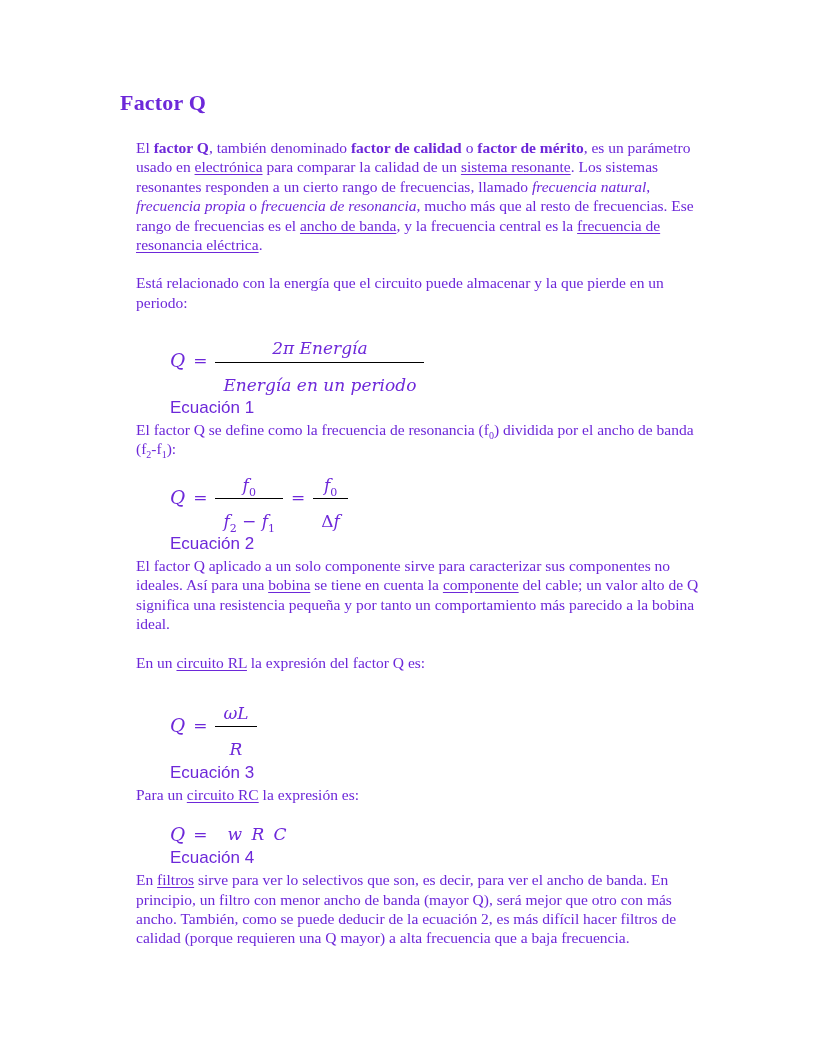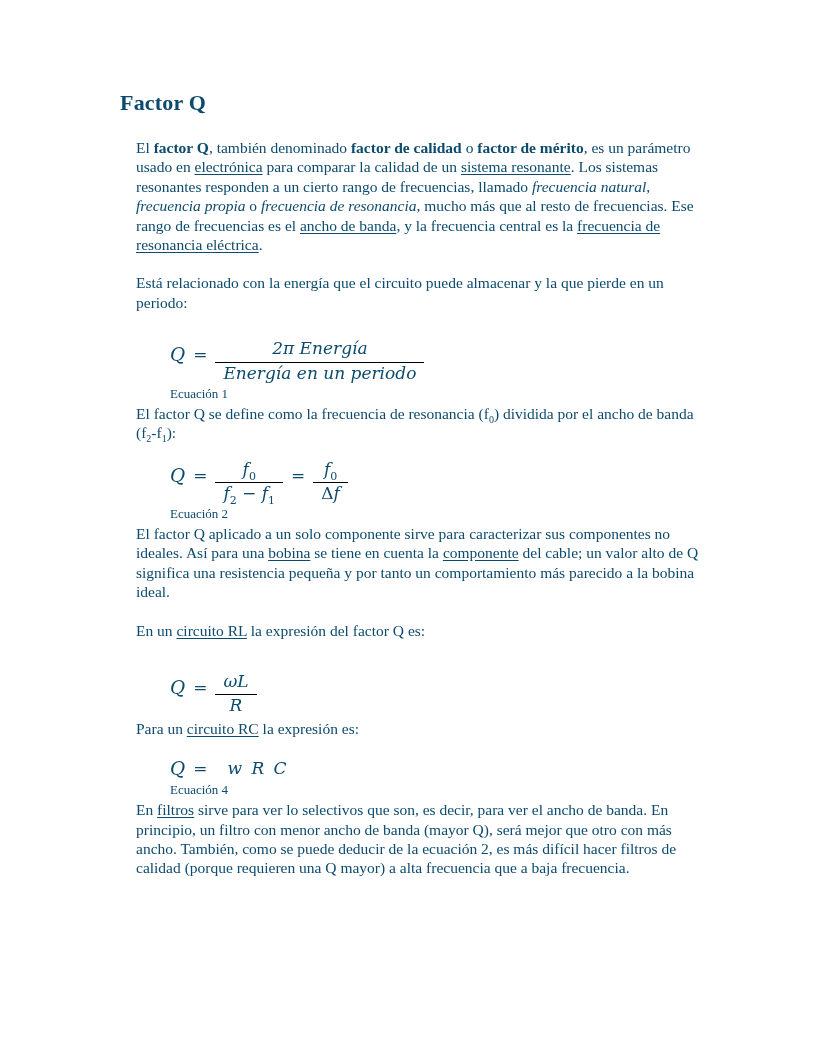--- a/index.html
+++ b/index.html
@@ -1,21 +1,21 @@
 <!DOCTYPE html>
 <html><head>
 <meta charset="utf-8">
 <style>
   html, body { margin: 0; padding: 0; background: #ffffff; }
   .page {
     position: relative;
     width: 748px;
     height: 1057px;
     background: #ffffff;
-    color: #0c4a6e;
+    color: #6d28d9;
     font-family: "Liberation Serif", serif;
     overflow: hidden;
   }
   .content {
     position: absolute;
     left: 120px;
     top: 90px;
     width: 584px;
   }
   h1.doc-title {
@@ -47,28 +47,28 @@
     font-style: italic;
     font-size: 17px;
     line-height: 1.25;
   }
   .equation.mt14 { margin-top: 14px; }
   .equation.mt4  { margin-top: 4px; }
   .eq-q   { font-size: 18.5px; }
   .eq-rel { margin: 0 8px; font-style: normal; }
   .frac { display: inline-flex; flex-direction: column; text-align: center; }
   .frac .num { padding: 0 8px 2px 8px; margin-top: 12px; }
-  .frac .den { border-top: 1.4px solid #000; padding: 0 8px 0 8px; }
+  .frac .den { border-top: 1.4px solid #000; padding: 12px 8px 0 8px; }
   .equation sub, .math-inline sub { font-size: 11px; font-style: normal; position: relative; top: 1px; }
   .up { font-style: normal; }
   .eq-rhs { letter-spacing: 2px; margin-left: 12px; }
   .eq-caption {
     margin: 2px 0 2px 50px;
-    font-size: 13px;
-    font-family: Liberation Serif, serif;
+    font-size: 17px;
+    font-family: Liberation Sans, sans-serif;
   }
   .math-inline {
     font-family: "DejaVu Serif", serif;
     font-style: italic;
     font-size: 17px;
     position: relative;
     top: -3px;
   }
   .mgap { margin-left: 7px; }
 </style>
@@ -116,20 +116,21 @@
     <p class="para"><span>En un </span><span class="u">circuito RL</span><span> la expresión del factor Q es:</span></p>
 
     <div class="equation">
       <span class="eq-q">Q</span>
       <span class="eq-rel">=</span>
       <span class="frac">
         <span class="num">ωL</span>
         <span class="den">R</span>
       </span>
     </div>
+    <div class="eq-caption">Ecuación 3</div>
 
 
     <p class="para"><span>Para un </span><span class="u">circuito RC</span><span> la expresión es:</span></p>
 
     <div class="equation">
       <span class="eq-q">Q</span>
       <span class="eq-rel">=</span>
       <span class="eq-rhs">w R C</span>
     </div>
     <div class="eq-caption">Ecuación 4</div>

